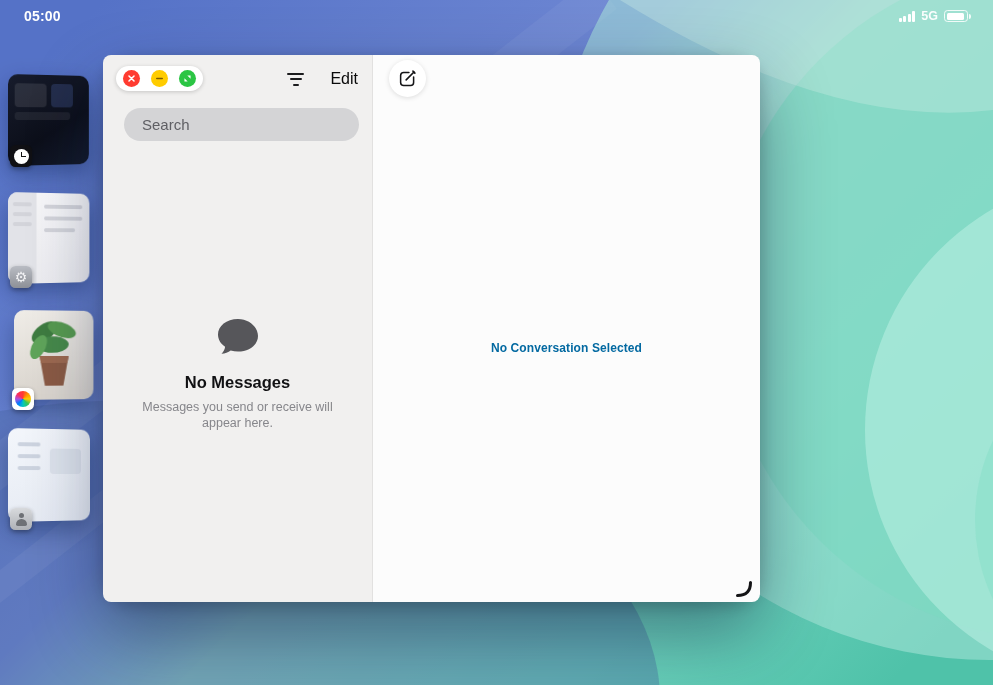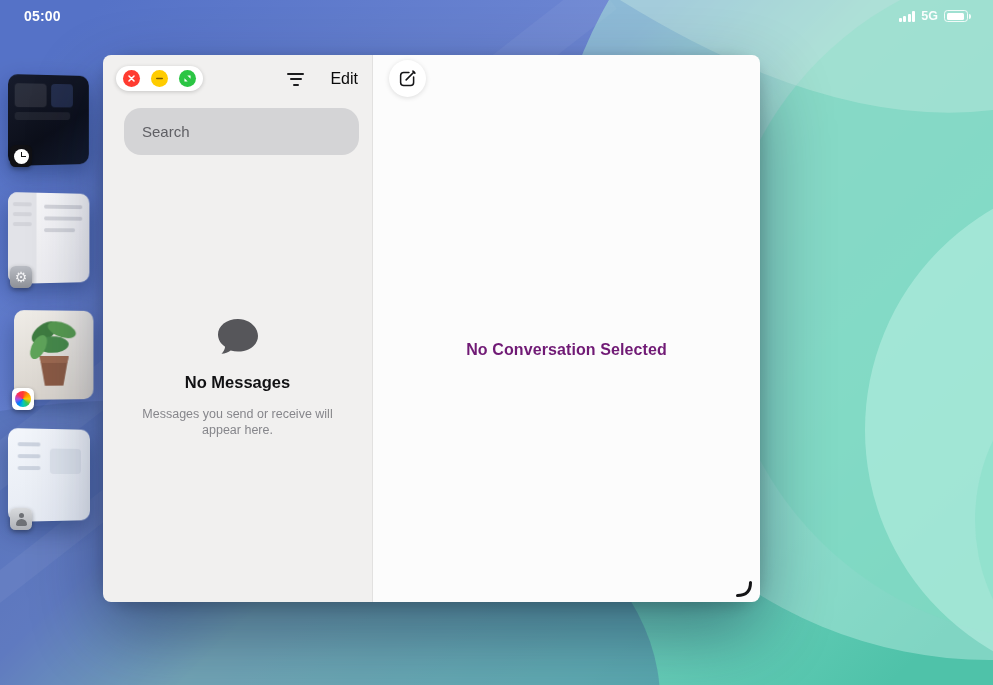--- a/index.html
+++ b/index.html
@@ -118,38 +118,38 @@
     display:flex; align-items:center; gap:24px; }
   .filter-btn { background:none; border:none; padding:2px; cursor:pointer; }
   .filter-lines { display:flex; flex-direction:column; gap:3.5px; align-items:center; }
   .filter-lines i { display:block; height:2px; background:#1c1c1e; border-radius:1px; }
   .filter-lines i:nth-child(1){width:17px}
   .filter-lines i:nth-child(2){width:11.5px}
   .filter-lines i:nth-child(3){width:6px}
   .edit-btn { background:none; border:none; cursor:pointer; font-family:inherit;
     font-size:16px; color:#0a0a0a; padding:0; }
 
-  .search-bar { position:absolute; left:21px; top:53px; width:235px; height:47px;
+  .search-bar { position:absolute; left:21px; top:53px; width:235px; height:33px;
     background:#d4d4d6; border-radius:17px; display:flex; align-items:center;
     padding:0 11px; gap:7px; }
   .search-bar input { flex:1; border:none; background:transparent; outline:none;
     font-family:inherit; font-size:15px; color:#1c1c1e; }
   .search-bar input::placeholder { color:#5f5f64; }
 
   .sidebar-empty { position:absolute; left:0; right:0; top:262px; text-align:center; }
   .bubble-wrap { margin-bottom:12px; }
-  .empty-title { font-size:16.5px; font-weight:700; color:#111113; margin-bottom:14px; }
+  .empty-title { font-size:16.5px; font-weight:700; color:#111113; margin-bottom:7px; }
   .empty-desc { font-size:12.5px; color:#86868b; line-height:1.3; max-width:200px; margin:0 auto; }
 
   .compose-btn { position:absolute; left:16px; top:5px; width:37px; height:37px; border:none;
     border-radius:50%; background:#fff; cursor:pointer;
     box-shadow:0 1px 5px rgba(0,0,0,.13); display:flex; align-items:center; justify-content:center; }
 
   .no-convo { position:absolute; left:0; right:0; top:286px; text-align:center;
-    font-size:16px; font-weight:700; color:#701a75; letter-spacing:.1px; }
+    font-size:12px; font-weight:700; color:#0369a1; letter-spacing:.1px; }
 
   .resize-handle { position:absolute; right:6px; bottom:3px; cursor:nwse-resize; }
 </style>
 </head>
 <body>
 
 <svg class="wallpaper" width="993" height="685" viewBox="0 0 993 685">
   <defs>
     <linearGradient id="wg" x1="0%" y1="15%" x2="100%" y2="85%">
       <stop offset="0%" stop-color="#5572c7"></stop>

